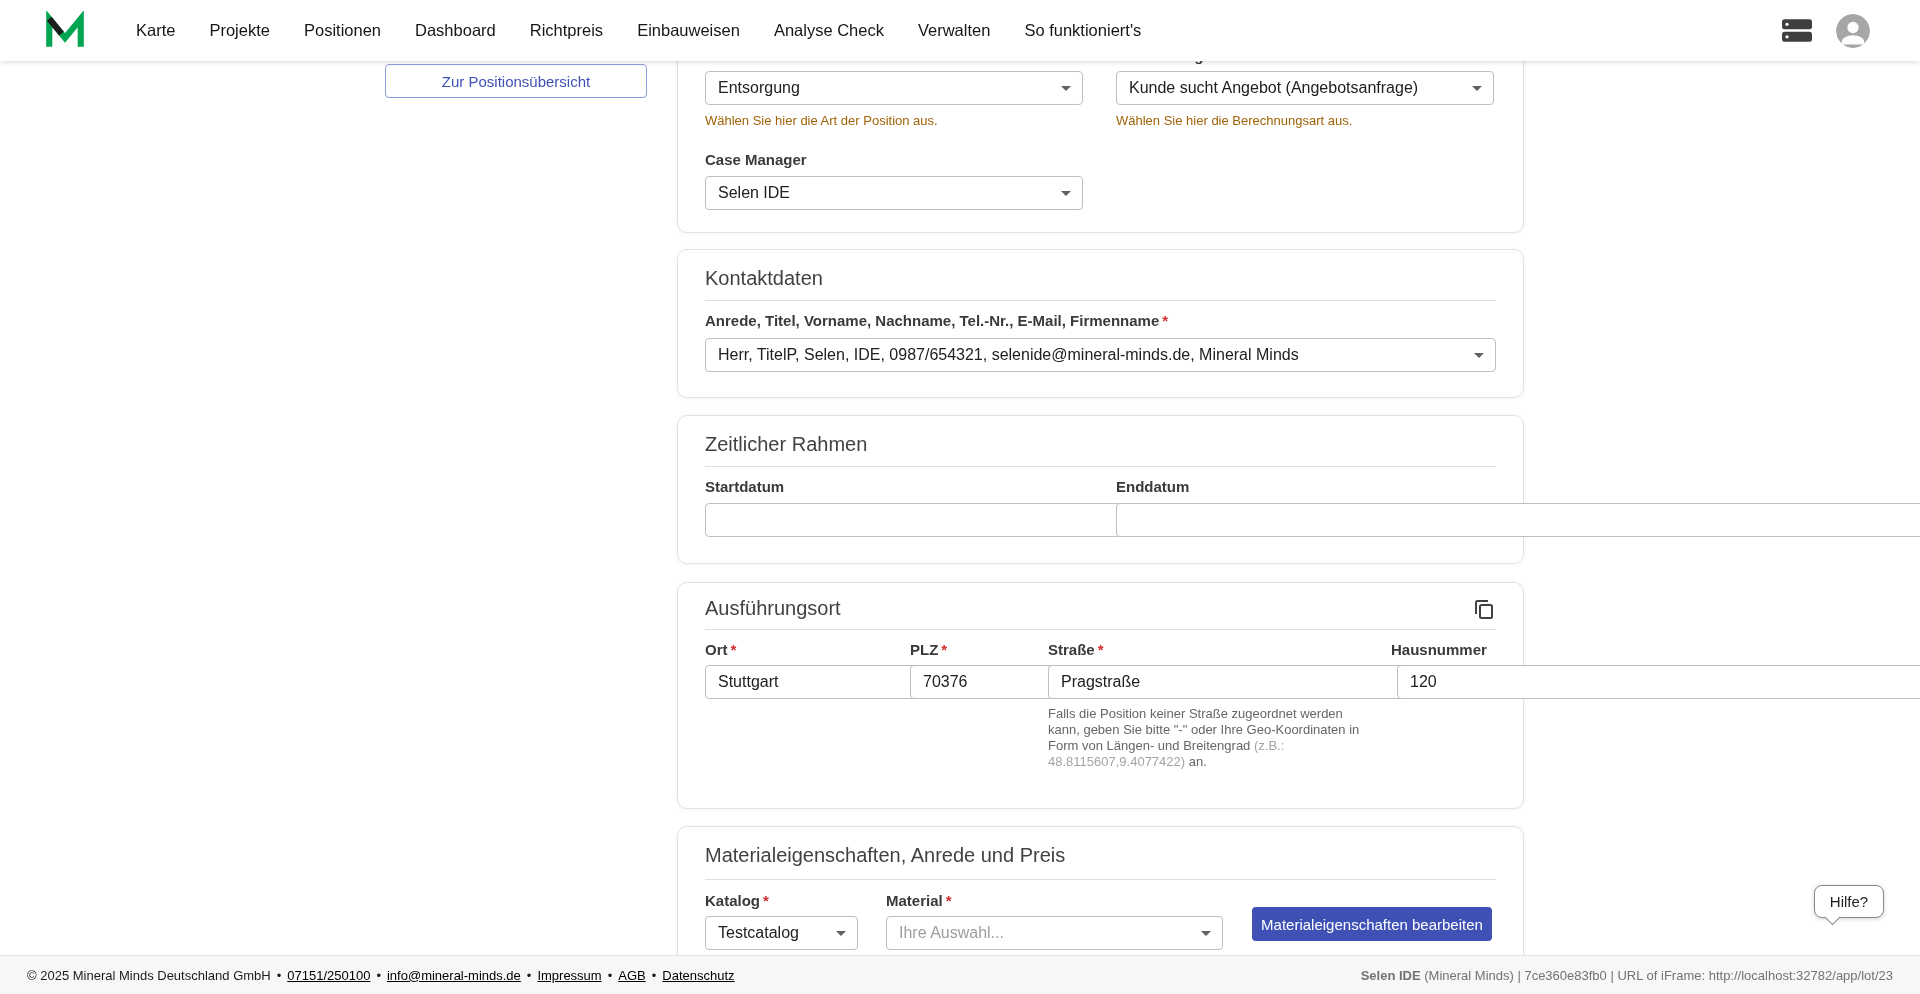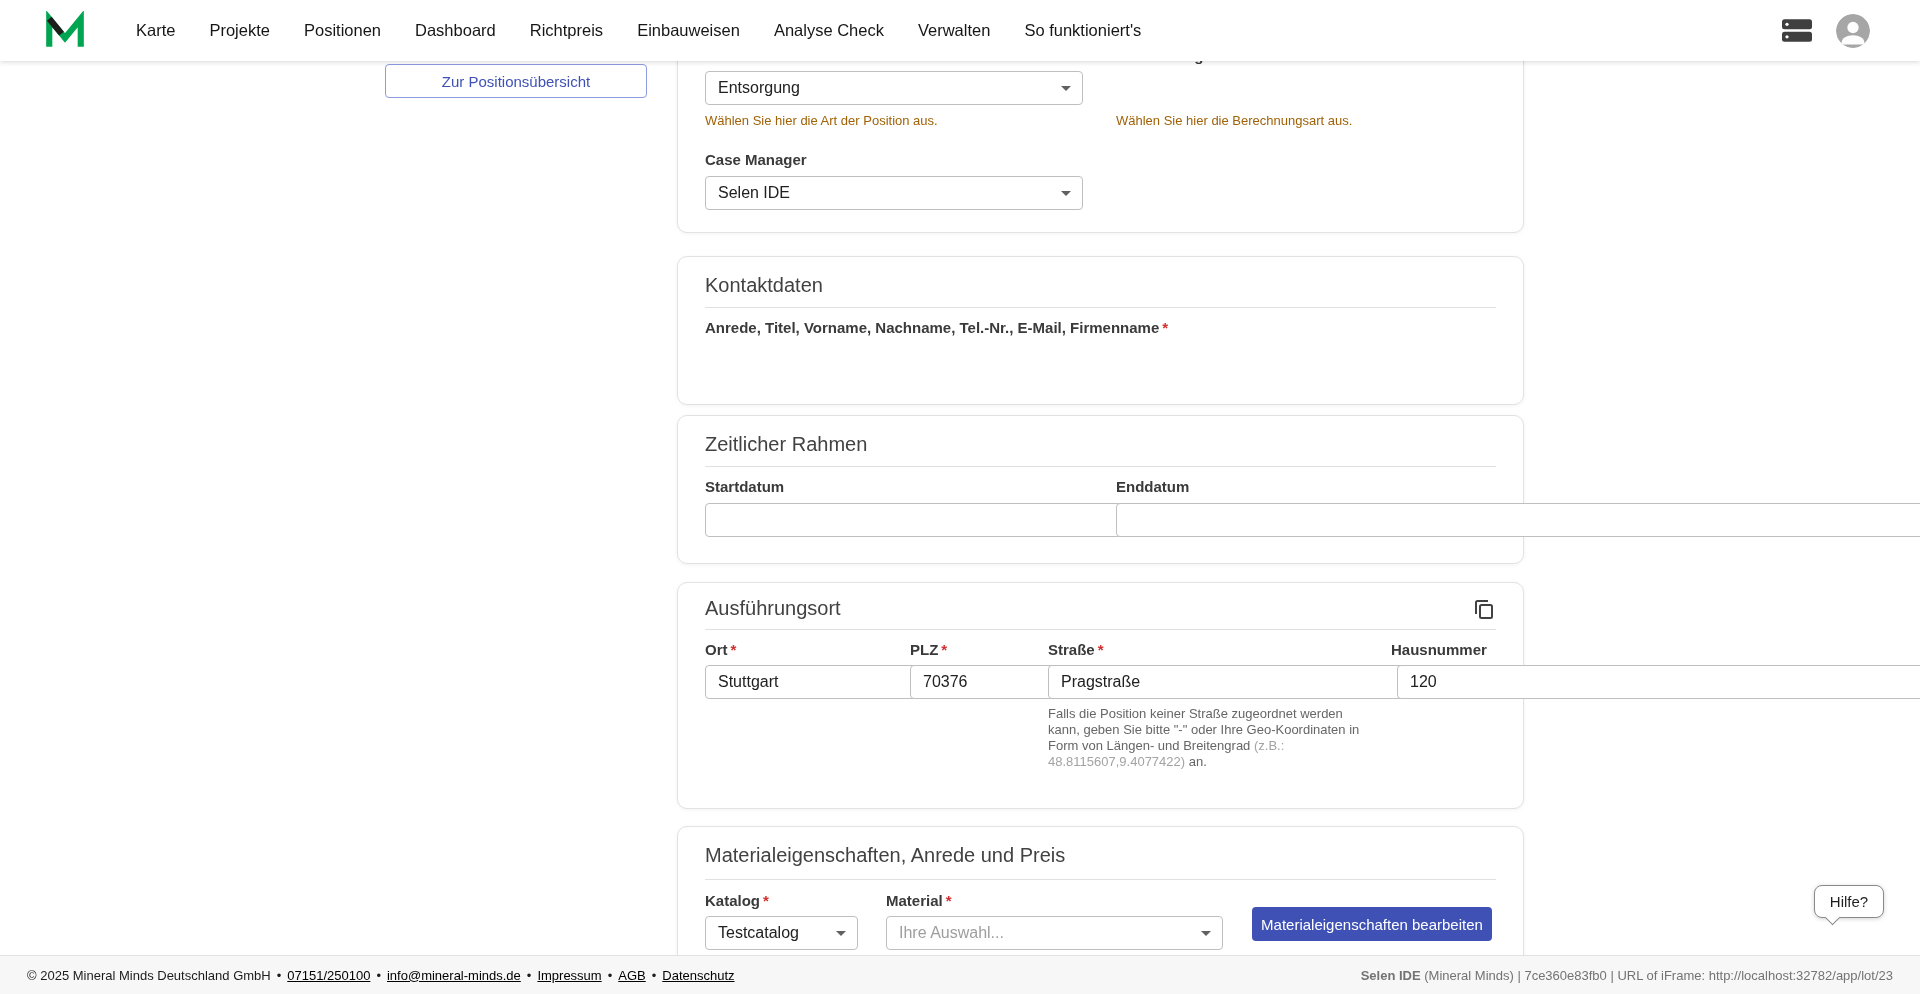--- a/index.html
+++ b/index.html
@@ -19,21 +19,21 @@
 
   
   .back-btn { position:absolute; left:385px; top:64px; width:262px; height:34px; background:#fff;
               border:1px solid #8c9ae0; border-radius:4px; color:#3f51b5; font-size:15px; font-weight:500;
               cursor:pointer; z-index:5; font-family:inherit; }
 
   
   .card { position:absolute; left:677px; width:847px; background:#fff; border:1px solid #e2e2e2;
           border-radius:10px; box-shadow:0 1px 4px rgba(0,0,0,.05); }
   .card-top      { top:30px;  height:203px; }
-  .card-contact  { top:256px; height:149px; }
+  .card-contact  { top:249px; height:149px; }
   .card-time     { top:415px; height:149px; }
   .card-location { top:582px; height:227px; }
   .card-material { top:826px; height:205px; }
 
   .title   { position:absolute; font-size:20px; font-weight:400; color:#424242; white-space:nowrap; }
   .divider { position:absolute; left:27px; right:27px; border-top:1px solid #e0e0e0; }
   .label   { position:absolute; font-size:15px; font-weight:600; color:#3a3a3a; white-space:nowrap; }
   .req     { color:#d32f2f; margin-left:3px; }
   .helper  { position:absolute; font-size:13px; color:#a16207; white-space:nowrap; }
 
@@ -125,36 +125,44 @@
 <div class="page">
 
   <section class="card card-top">
     <span class="label cl-left">Art</span>
     <span class="label cl-right">Berechnungsart</span>
 
     <div class="tf select f-type">
       <span class="val">Entsorgung</span>
       <span class="caret"></span>
     </div>
+    <div class="tf select f-calc">
+      <span class="val">Kunde sucht Angebot (Angebotsanfrage)</span>
+      <span class="caret"></span>
+    </div>
     <span class="helper h-type">Wählen Sie hier die Art der Position aus.</span>
     <span class="helper h-calc">Wählen Sie hier die Berechnungsart aus.</span>
 
     <span class="label l-cm">Case Manager</span>
     <div class="tf select f-cm">
       <span class="val">Selen IDE</span>
       <span class="caret"></span>
     </div>
   </section>
 
   <section class="card card-contact">
     <h2 class="title t-contact">Kontaktdaten</h2>
     <div class="divider d-contact"></div>
     <span class="label l-contact">
       <span>Anrede, Titel, Vorname, Nachname, Tel.-Nr., E-Mail, Firmenname</span><span class="req">*</span>
     </span>
+    <div class="tf select f-contact">
+      <span class="val">Herr, TitelP, Selen, IDE, 0987/654321, selenide@mineral-minds.de, Mineral Minds</span>
+      <span class="caret"></span>
+    </div>
   </section>
 
   <section class="card card-time">
     <h2 class="title t-time">Zeitlicher Rahmen</h2>
     <div class="divider d-time"></div>
     <span class="label l-start">Startdatum</span>
     <span class="label l-end">Enddatum</span>
     <input class="tf f-start" type="text" style="">
     <input class="tf f-end" type="text" style="">
   </section>

